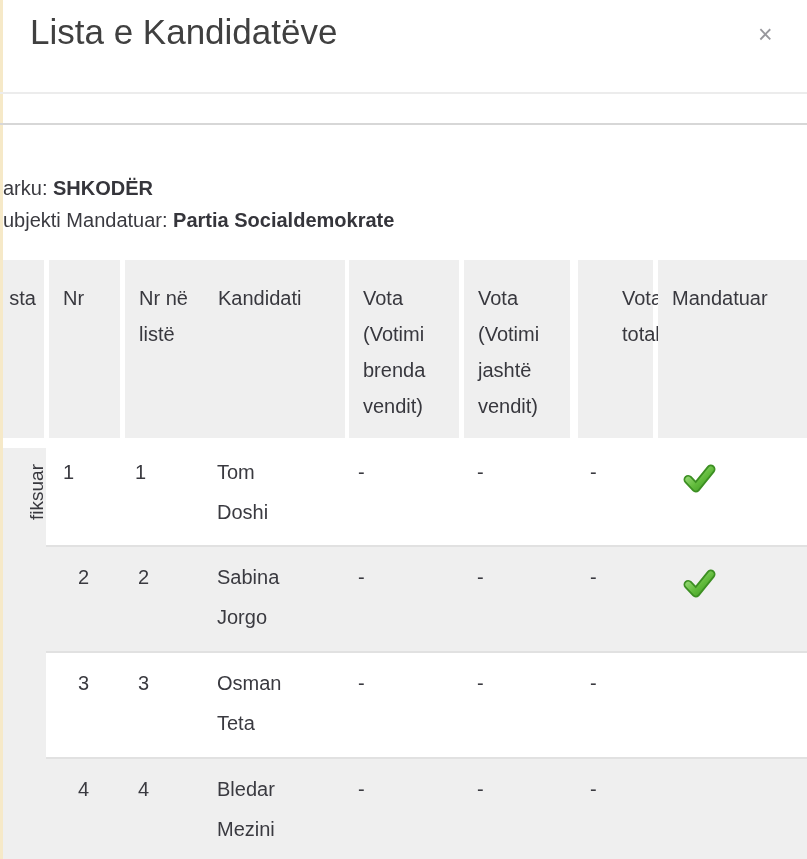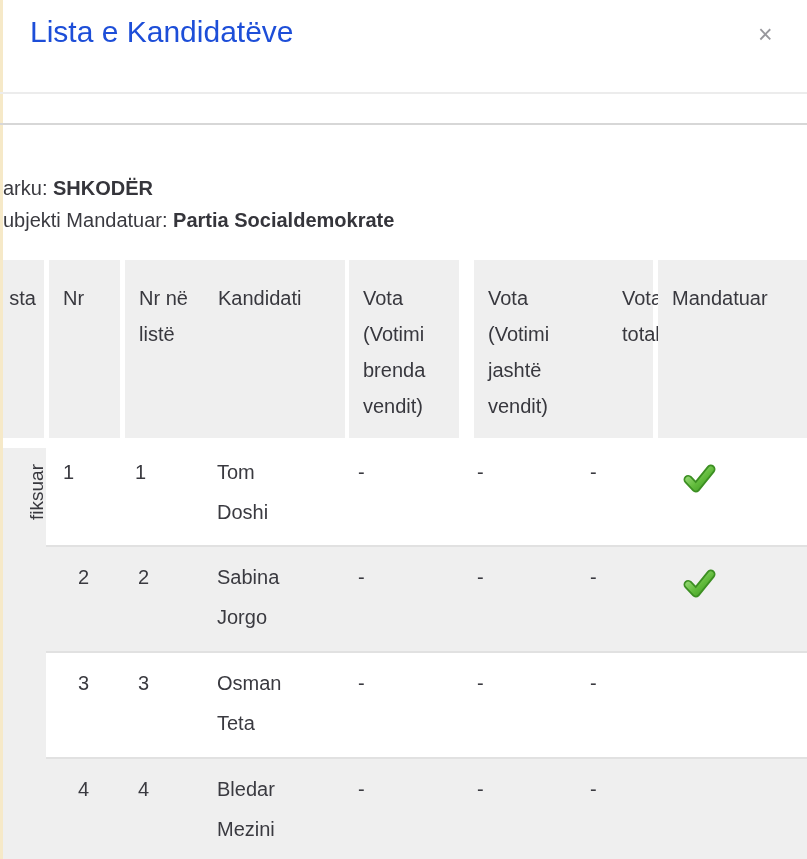--- a/index.html
+++ b/index.html
@@ -2,37 +2,37 @@
 <html><head>
 <meta charset="utf-8">
 <style>
   html,body{margin:0;padding:0;background:#fff;}
   .screen{
     position:relative;width:807px;height:859px;overflow:hidden;background:#fff;
     font-family:"Liberation Sans", sans-serif;color:#3a3a40;
   }
   .edge-strip{position:absolute;left:0;top:0;width:3px;height:859px;background:#f6e9c8;}
   
-  .title{position:absolute;left:30px;top:12px;font-size:30px;line-height:40px;font-weight:400;color:#1d4ed8;margin:0;}
+  .title{position:absolute;left:30px;top:12px;font-size:35px;line-height:40px;font-weight:400;color:#404040;margin:0;}
   .close{position:absolute;left:758px;top:22px;font-size:25px;line-height:25px;color:#98989d;cursor:pointer;}
   .divider1{position:absolute;left:0;top:92px;width:807px;height:2px;background:#ececec;}
   .divider2{position:absolute;left:0;top:123px;width:807px;height:2px;background:#d7d7d7;}
   
   .info{position:absolute;left:3px;top:144px;font-size:20px;line-height:32px;margin-top:28px;}
   .info .val{font-weight:700;color:#35353b;}
   
   .hc{position:absolute;top:260px;height:178px;background:#efefef;box-sizing:border-box;}
   .hc .ht{display:block;padding:20px 0 0 14px;font-size:20px;line-height:36px;color:#38383e;}
   .hc1{left:3px;width:41px;}
   .hc1 .ht{padding-left:0;margin-left:-2px;text-align:center;}
   .hc2{left:49px;width:71px;}
   .hc3{left:125px;width:89px;}  .hc3 .ht{width:52px;}
   .hc4{left:204px;width:141px;}
   .hc5{left:349px;width:110px;} .hc5 .ht{width:90px;}
-  .hc6{left:464px;width:106px;margin-left:10px;} .hc6 .ht{width:90px;}
+  .hc6{left:464px;width:106px;} .hc6 .ht{width:90px;}
   .hc7{left:578px;width:75px;}  .hc7 .ht{width:58px;padding-left:44px;}
   .hc8{left:658px;width:178px;}
   
   .rows{position:absolute;left:3px;top:448px;width:804px;}
   .row{position:relative;box-sizing:border-box;font-size:20px;line-height:40px;}
   .row-1{height:97px;background:#ffffff;}
   .row-2{height:106px;background:#efefef;border-top:2px solid #e1e1e1;}
   .row-3{height:106px;background:#ffffff;border-top:2px solid #e1e1e1;}
   .row-4{height:111px;background:#efefef;border-top:2px solid #e1e1e1;}
   .cell{position:absolute;top:10px;white-space:nowrap;}

